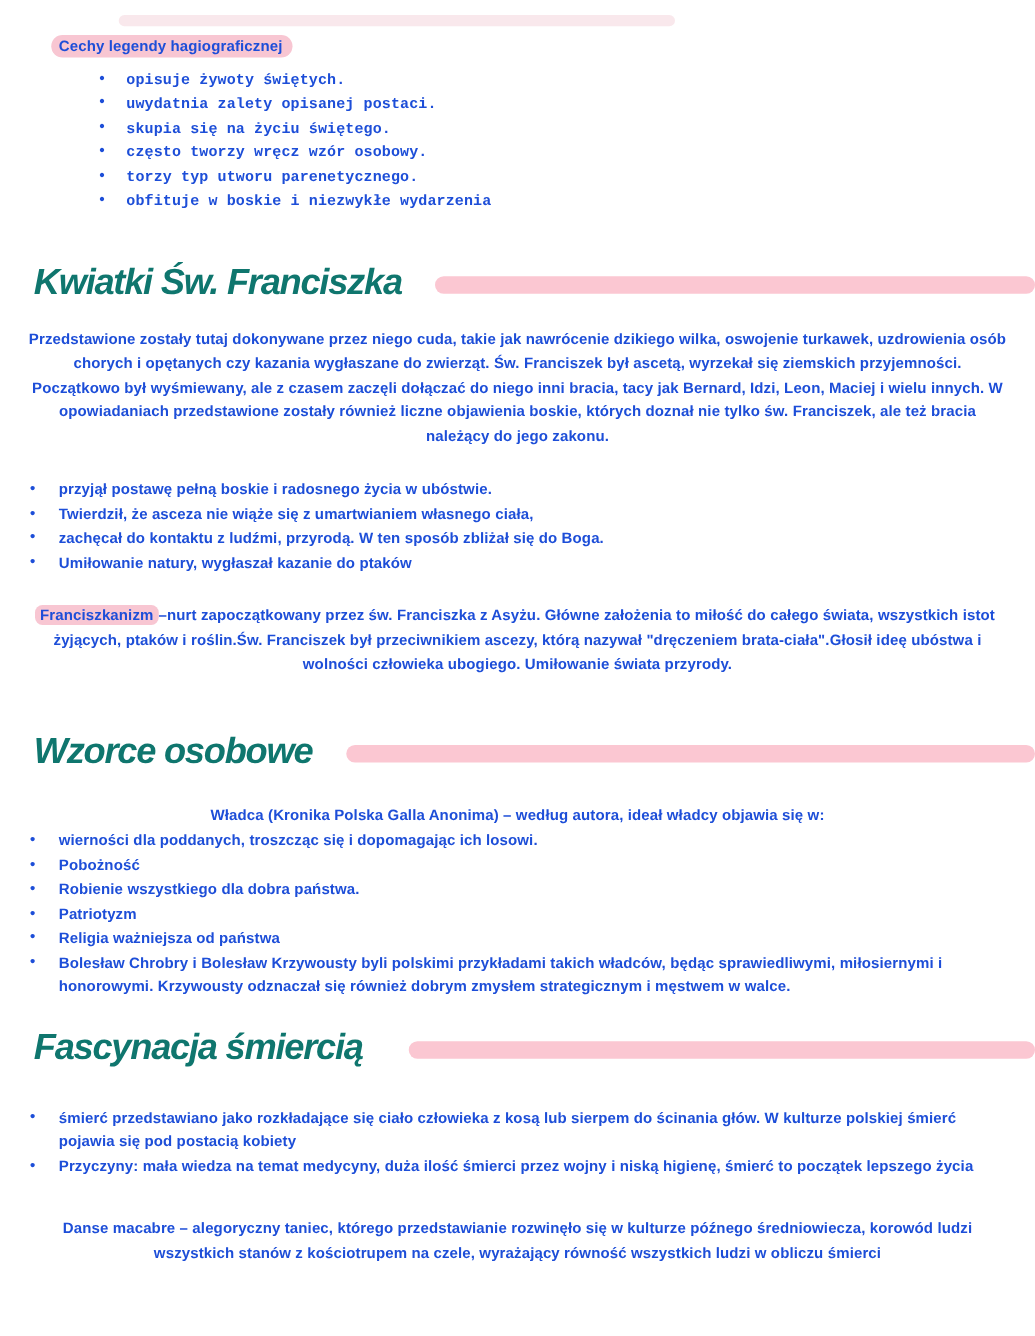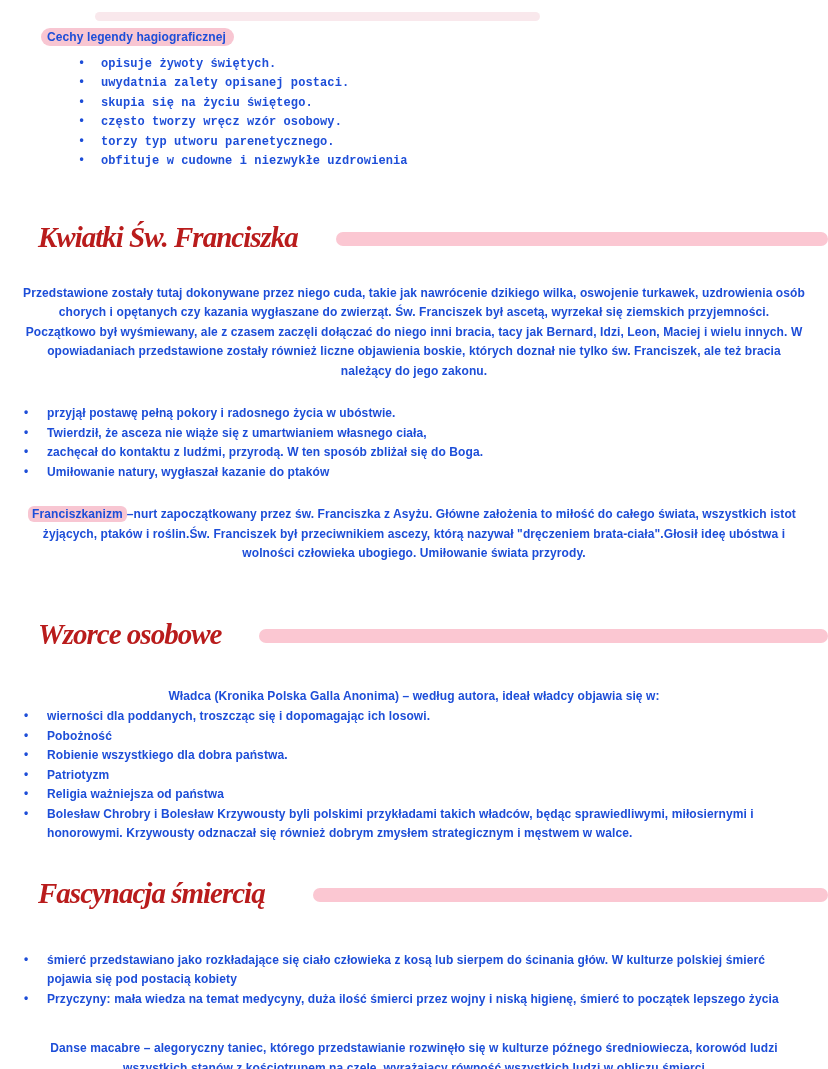--- a/index.html
+++ b/index.html
@@ -52,29 +52,29 @@
     font-size: 12px;
   }
   .intro-list { margin-top: 7px; margin-left: 76px; margin-right: 20px; font-family: Liberation Mono, monospace; }
   .heading-row {
     display: flex;
     align-items: center;
     margin-left: 22px;
     gap: 22px;
   }
   .script-heading {
-    font-family: Liberation Serif, serif;
+    font-family: Liberation Sans, sans-serif;
     font-style: italic;
     font-weight: 700;
     font-size: 29px;
     line-height: 36px;
     letter-spacing: -1px;
-    color: #b91c1c;
+    color: #0f766e;
     white-space: nowrap;
-    margin: 16px;
+    margin: 5px;
   }
   .accent-bar {
     flex: 1;
     height: 14px;
     border-radius: 8px;
     background: #fbc7d2;
     margin-top: 4px;
   }
   .text-block { margin-left: 22px; margin-right: 22px; }
   .heading-row.kwiatki { margin-top: 31px; }
@@ -99,32 +99,32 @@
   <section class="intro">
     <div class="intro-title-row body-text">
       <span class="hl-title">Cechy legendy hagiograficznej</span>
     </div>
     <ul class="intro-list body-text">
       <li>opisuje żywoty świętych.</li>
       <li>uwydatnia zalety opisanej postaci.</li>
       <li>skupia się na życiu świętego.</li>
       <li>często tworzy wręcz wzór osobowy.</li>
       <li>torzy typ utworu parenetycznego.</li>
-      <li>obfituje w cudowne i niezwykłe uzdrowienia</li>
+      <li>obfituje w boskie i niezwykłe wydarzenia</li>
     </ul>
   </section>
 
   <section>
     <div class="heading-row kwiatki">
       <h2 class="script-heading">Kwiatki Św. Franciszka</h2>
       <div class="accent-bar"></div>
     </div>
     <p class="kw-para body-text text-block">Przedstawione zostały tutaj dokonywane przez niego cuda, takie jak nawrócenie dzikiego wilka, oswojenie turkawek, uzdrowienia osób chorych i opętanych czy kazania wygłaszane do zwierząt. Św. Franciszek był ascetą, wyrzekał się ziemskich przyjemności. Początkowo był wyśmiewany, ale z czasem zaczęli dołączać do niego inni bracia, tacy jak Bernard, Idzi, Leon, Maciej i wielu innych. W opowiadaniach przedstawione zostały również liczne objawienia boskie, których doznał nie tylko św. Franciszek, ale też bracia należący do jego zakonu.</p>
     <ul class="kw-list body-text">
-      <li>przyjął postawę pełną pokory i radosnego życia w ubóstwie.</li>
+      <li>przyjął postawę pełną boskie i radosnego życia w ubóstwie.</li>
       <li>Twierdził, że asceza nie wiąże się z umartwianiem własnego ciała,</li>
       <li>zachęcał do kontaktu z ludźmi, przyrodą. W ten sposób zbliżał się do Boga.</li>
       <li>Umiłowanie natury, wygłaszał kazanie do ptaków</li>
     </ul>
     <p class="franc-para body-text text-block"><span class="hl-term">Franciszkanizm</span><span>–nurt zapoczątkowany przez św. Franciszka z Asyżu. Główne założenia to miłość do całego świata, wszystkich istot żyjących, ptaków i roślin.Św. Franciszek był przeciwnikiem ascezy, którą nazywał "dręczeniem brata-ciała".Głosił ideę ubóstwa i wolności człowieka ubogiego. Umiłowanie świata przyrody.</span></p>
   </section>
 
   <section>
     <div class="heading-row wzorce">
       <h2 class="script-heading">Wzorce osobowe</h2>

